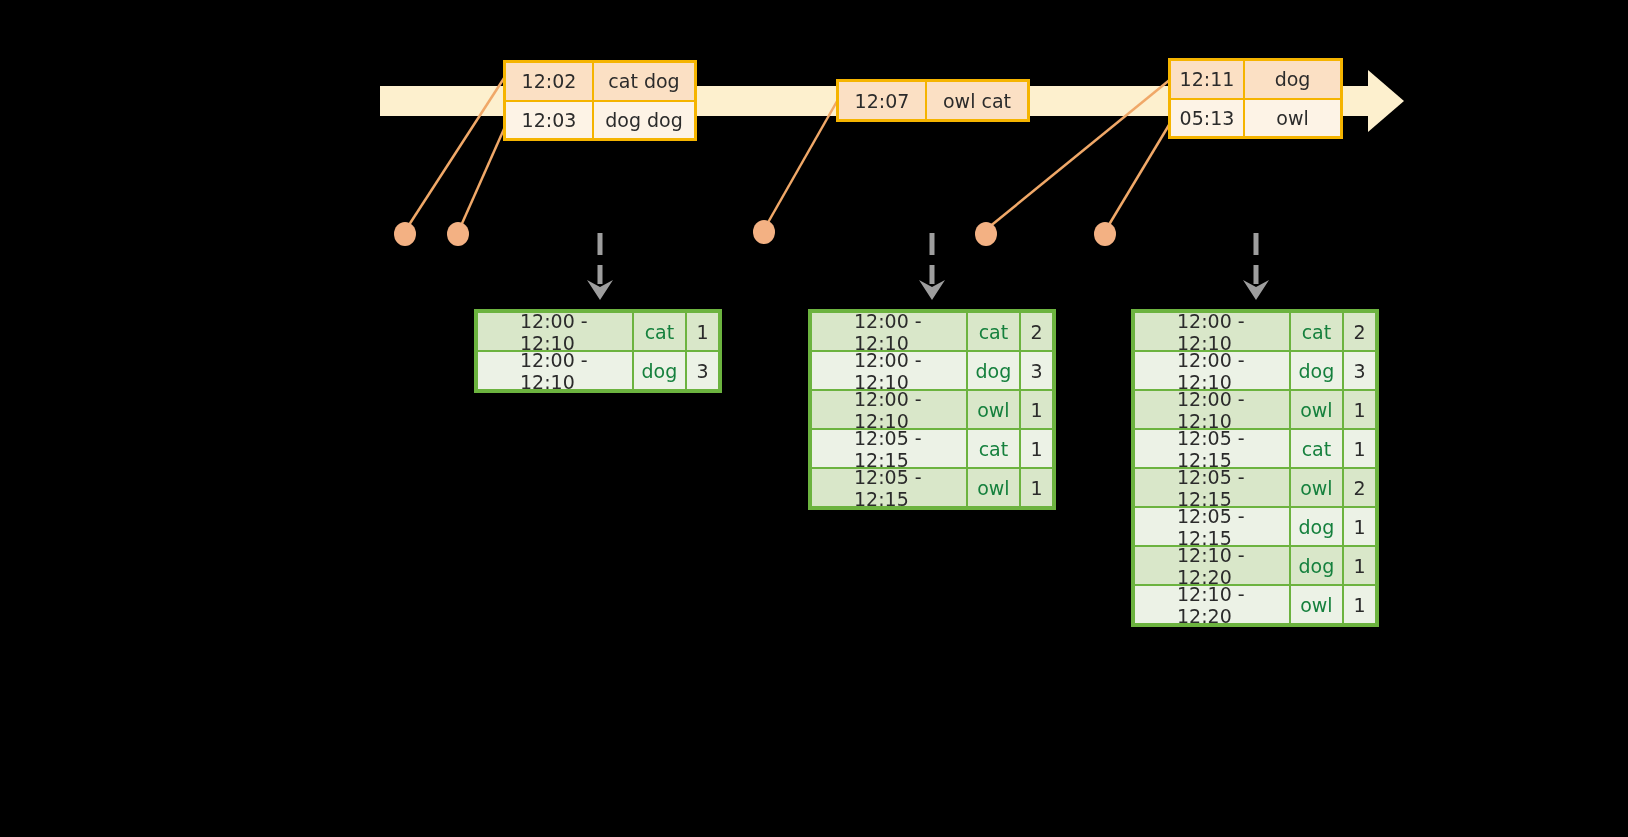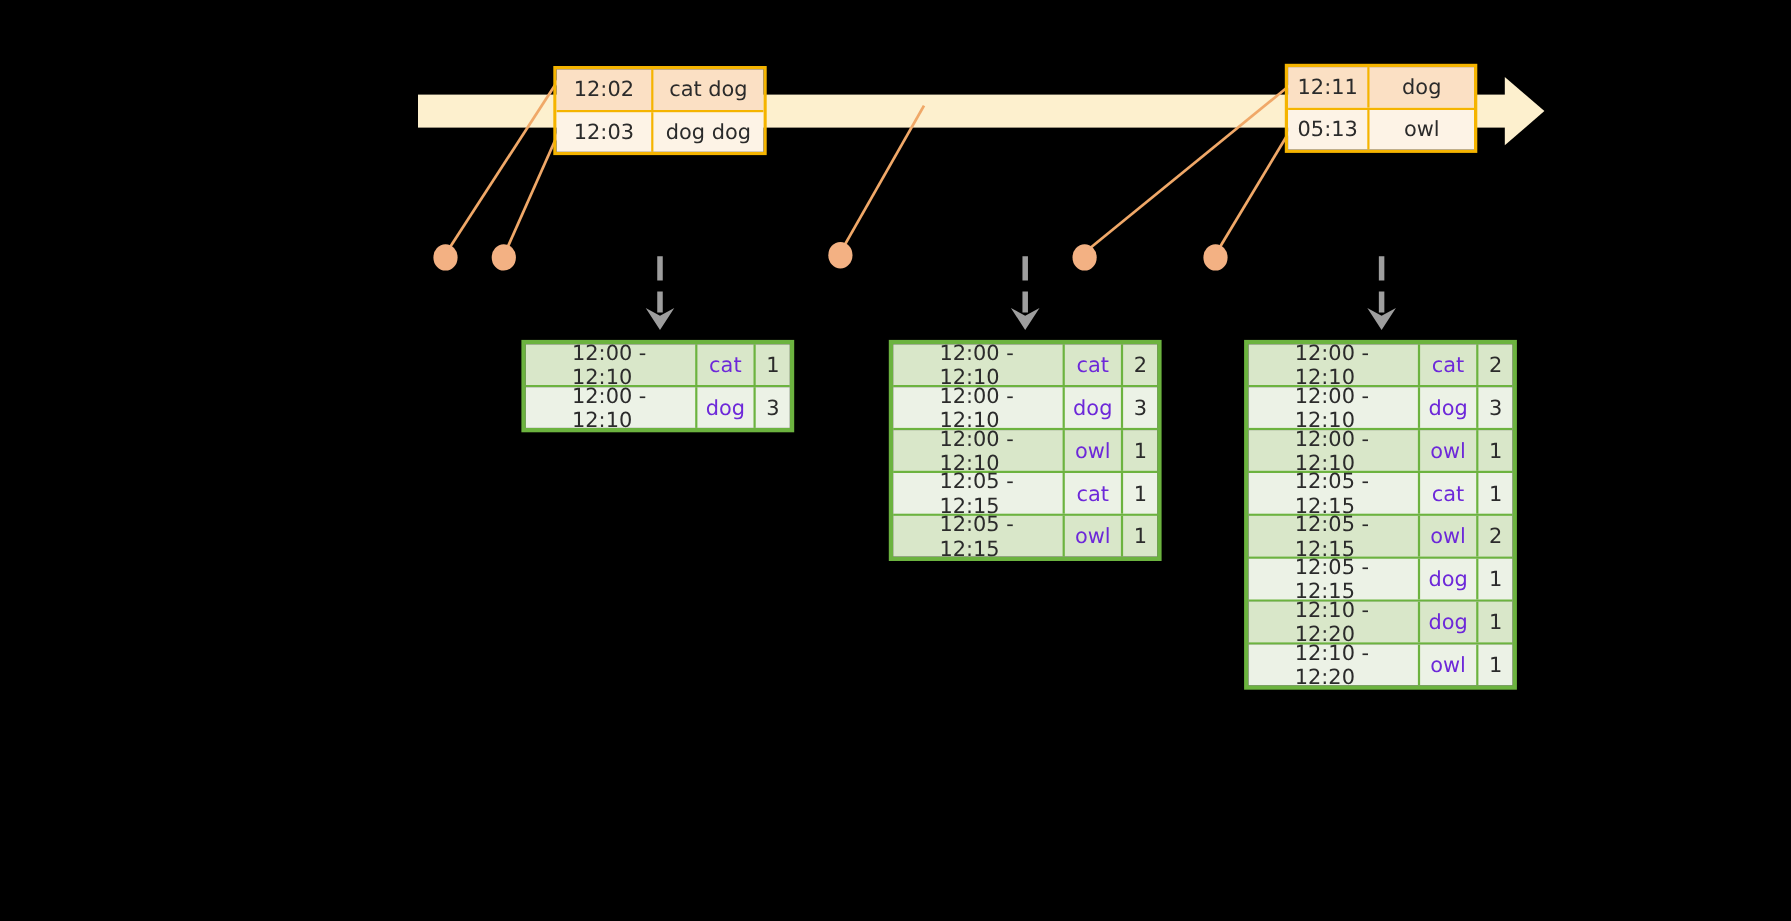--- a/index.html
+++ b/index.html
@@ -36,21 +36,21 @@
 
   
   .rtable{position:absolute;border:4px solid #6cb33f;box-sizing:border-box;}
   .rtable .r{display:flex;border-bottom:2px solid #6cb33f;padding-left:42px;}
   .rtable .r:last-child{border-bottom:none;}
   .rtable .r.a{background:#d9e7c9;}
   .rtable .r.b{background:#ecf2e6;}
   .rtable .w{display:flex;align-items:center;justify-content:center;
       font-size:19px;color:#2b2b2b;height:37px;}
   .rtable .k{display:flex;align-items:center;justify-content:center;
-      font-size:19px;color:#6d28d9;border-left:2px solid #6cb33f;height:37px;}
+      font-size:19px;color:#15803d;border-left:2px solid #6cb33f;height:37px;}
   .rtable .n{display:flex;align-items:center;justify-content:center;
       font-size:19px;color:#2b2b2b;border-left:2px solid #6cb33f;height:37px;}
 
   #tbl-1{left:474px;top:309px;width:248px;}
   #tbl-1 .w{width:138px;} #tbl-1 .k{width:64px;} #tbl-1 .n{width:38px;}
   #tbl-2{left:808px;top:309px;width:248px;}
   #tbl-2 .w{width:138px;} #tbl-2 .k{width:64px;} #tbl-2 .n{width:38px;}
   #tbl-3{left:1131px;top:309px;width:248px;}
   #tbl-3 .w{width:138px;} #tbl-3 .k{width:64px;} #tbl-3 .n{width:38px;}
 </style>
@@ -91,20 +91,26 @@
     <div class="row a">
       <div class="c-time">12:02</div>
       <div class="c-val">cat dog</div>
     </div>
     <div class="row b">
       <div class="c-time">12:03</div>
       <div class="c-val">dog dog</div>
     </div>
   </div>
 
+  <div class="evt" id="evt-2">
+    <div class="row a">
+      <div class="c-time">12:07</div>
+      <div class="c-val">owl cat</div>
+    </div>
+  </div>
 
   <div class="evt" id="evt-3">
     <div class="row a">
       <div class="c-time">12:11</div>
       <div class="c-val">dog</div>
     </div>
     <div class="row b">
       <div class="c-time">05:13</div>
       <div class="c-val">owl</div>
     </div>

